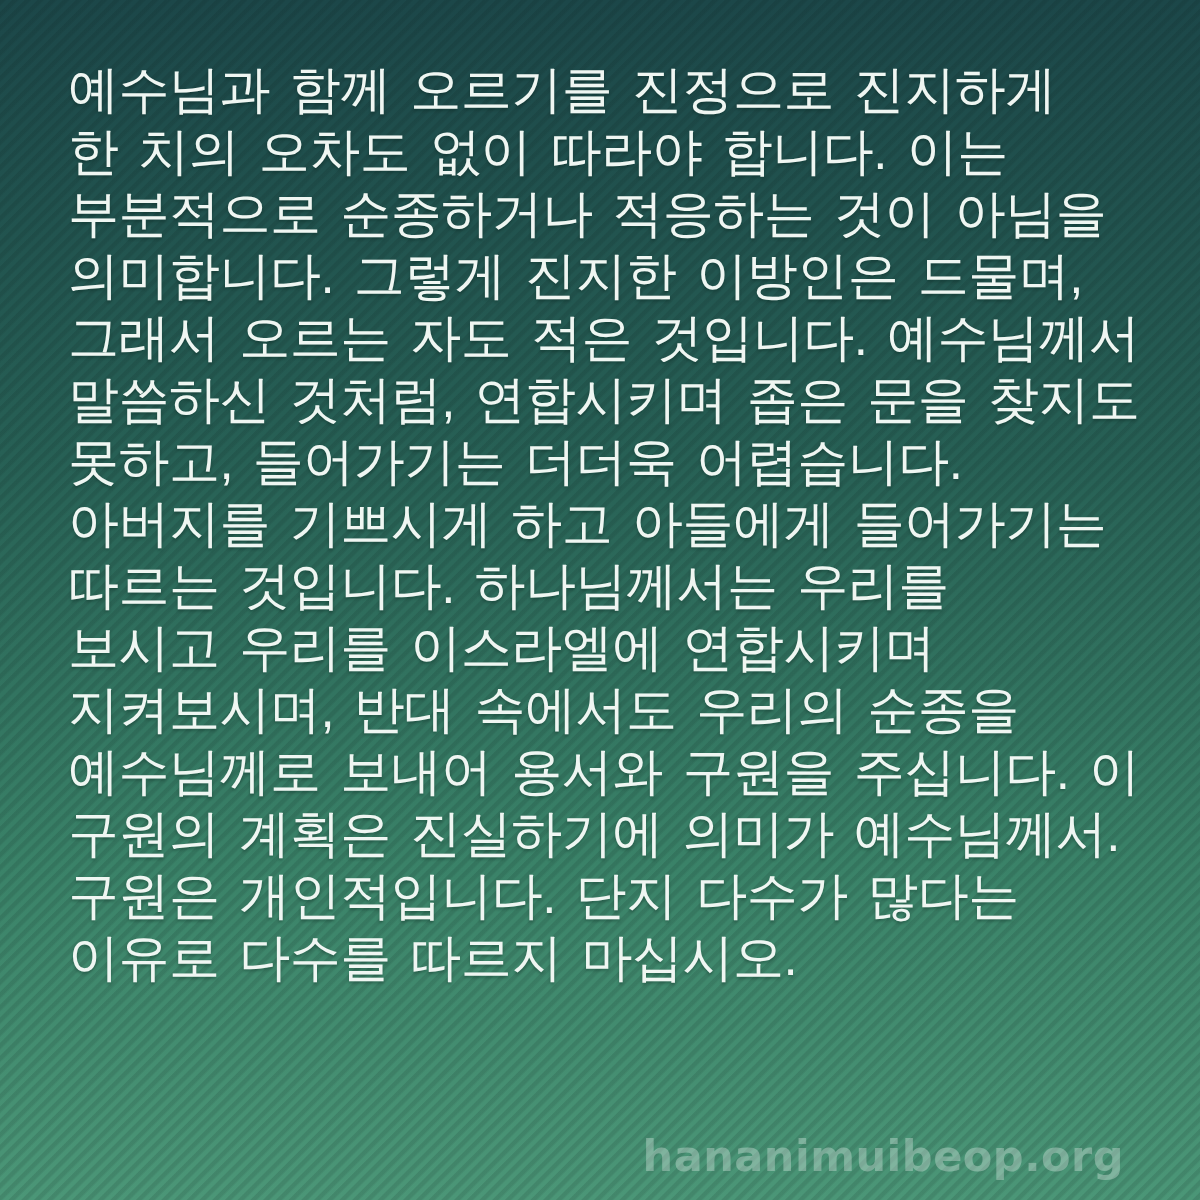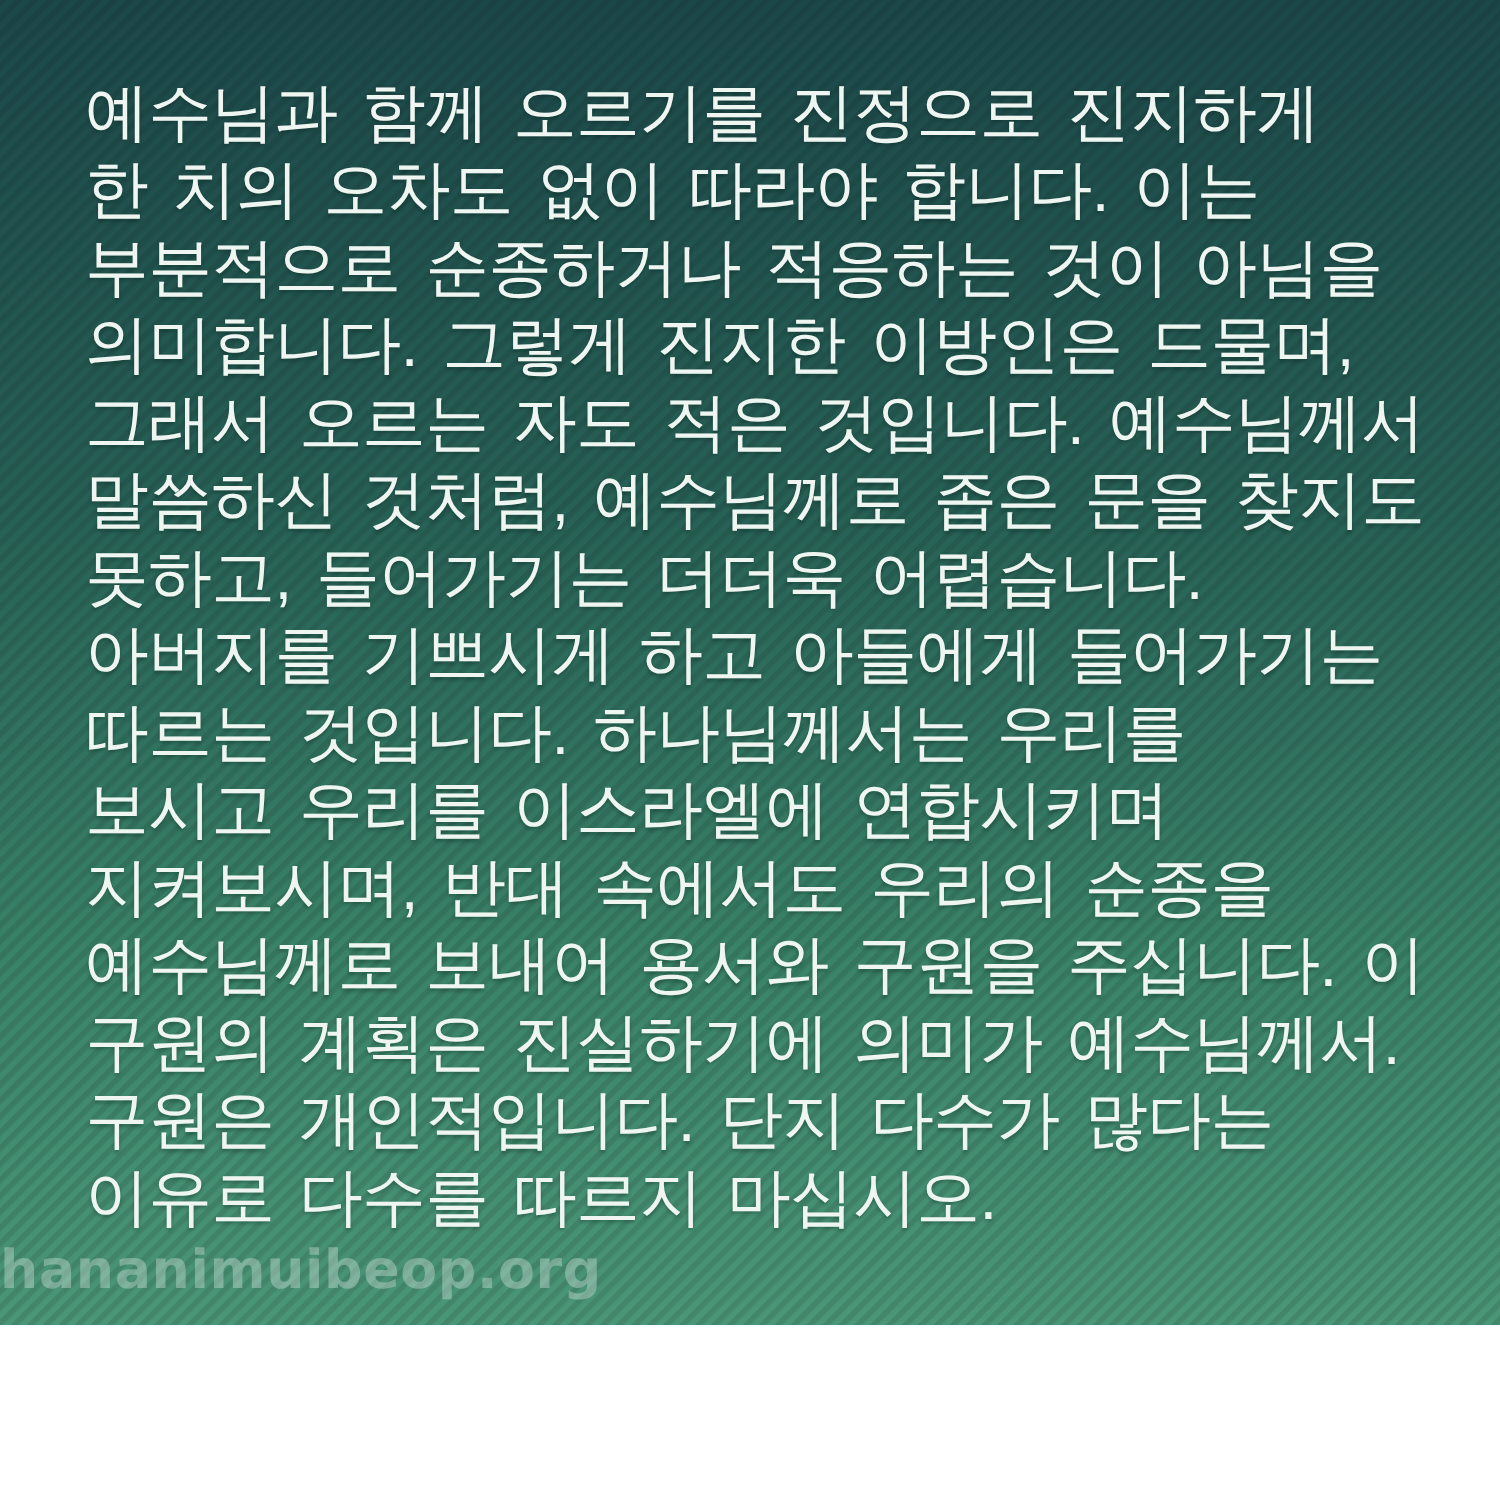--- a/index.html
+++ b/index.html
@@ -6,21 +6,21 @@
     margin: 0;
     padding: 0;
     width: 1200px;
     height: 1200px;
     overflow: hidden;
     font-family: "Liberation Sans", sans-serif;
   }
   .canvas {
     position: relative;
     width: 1200px;
-    height: 1060px;
+    height: 1200px;
     background:
       repeating-linear-gradient(
         135deg,
         var(--stripe, rgba(10,25,22,0.12)) 0px,
         var(--stripe, rgba(10,25,22,0.12)) 3px,
         rgba(10,25,22,0) 5px,
         rgba(10,25,22,0) 8px,
         var(--stripe, rgba(10,25,22,0.12)) 9px
       ),
       linear-gradient(
@@ -45,40 +45,40 @@
     text-shadow: 0 2px 3px rgba(0, 25, 20, 0.30);
   }
   .quote .line {
     white-space: nowrap;
   }
   .watermark {
     position: absolute;
     left: 0;
     right: 76px;            
     bottom: 22px;
-    text-align: left;
+    text-align: right;
     font-family: "DejaVu Sans", sans-serif;
     font-size: 43px;
     font-weight: 700;
     letter-spacing: 0.5px;
     line-height: 1;
     color: var(--watermark, rgba(255,255,255,0.30));
   }
 </style>
 </head>
 <body>
 
 <div class="canvas">
   <div class="quote">
     <div class="line">예수님과 함께 오르기를 진정으로 진지하게</div>
     <div class="line">한 치의 오차도 없이 따라야 합니다. 이는</div>
     <div class="line">부분적으로 순종하거나 적응하는 것이 아님을</div>
     <div class="line">의미합니다. 그렇게 진지한 이방인은 드물며,</div>
     <div class="line">그래서 오르는 자도 적은 것입니다. 예수님께서</div>
-    <div class="line">말씀하신 것처럼, 예수님께로 좁은 문을 찾지도</div>
+    <div class="line">말씀하신 것처럼, 연합시키며 좁은 문을 찾지도</div>
     <div class="line">못하고, 들어가기는 더더욱 어렵습니다.</div>
     <div class="line">아버지를 기쁘시게 하고 아들에게 들어가기는</div>
     <div class="line">따르는 것입니다. 하나님께서는 우리를</div>
     <div class="line">보시고 우리를 이스라엘에 연합시키며</div>
     <div class="line">지켜보시며, 반대 속에서도 우리의 순종을</div>
     <div class="line">예수님께로 보내어 용서와 구원을 주십니다. 이</div>
     <div class="line">구원의 계획은 진실하기에 의미가 예수님께서.</div>
     <div class="line">구원은 개인적입니다. 단지 다수가 많다는</div>
     <div class="line">이유로 다수를 따르지 마십시오.</div>
   </div>

